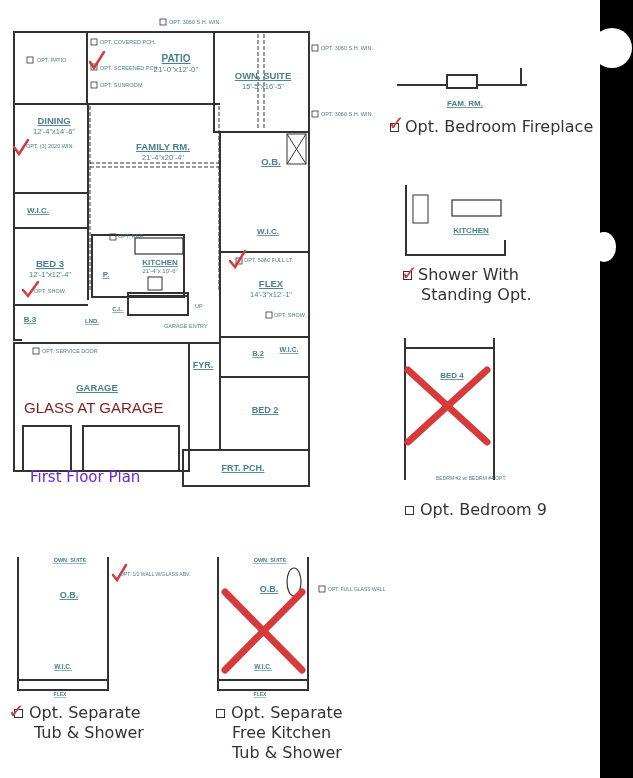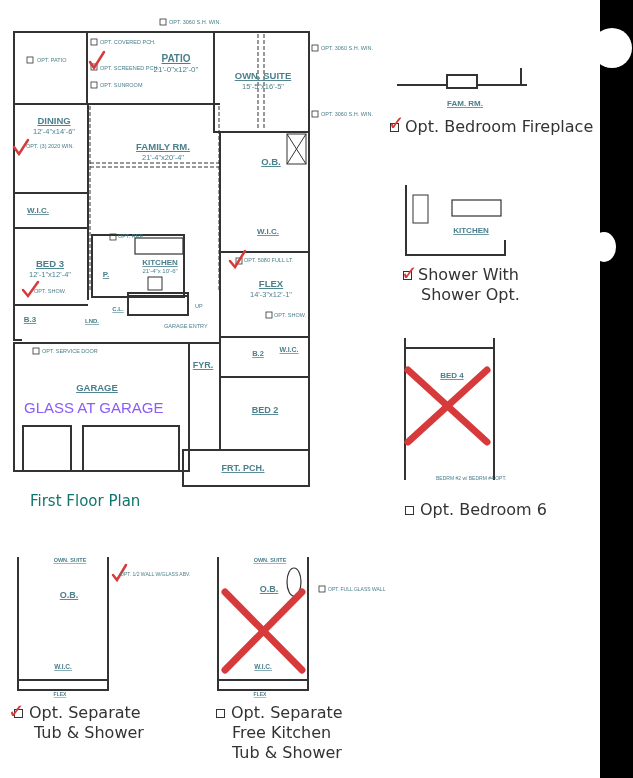--- a/index.html
+++ b/index.html
@@ -6,22 +6,22 @@
   body{width:633px;height:778px;position:relative;overflow:hidden;font-family:"Liberation Sans",sans-serif;}
   .edge{position:absolute;left:600px;top:0;width:33px;height:778px;background:#000;}
   .edge-bump{position:absolute;background:#fff;border-radius:50%;}
   svg{position:absolute;left:0;top:0;}
   .room{font-family:"Liberation Sans",sans-serif;font-weight:bold;fill:#4a7f8c;text-decoration:underline;}
   .dim{font-family:"Liberation Sans",sans-serif;fill:#4a7f8c;}
   .opt{font-family:"Liberation Sans",sans-serif;fill:#4a7f8c;}
   .caption{position:absolute;font-family:"DejaVu Sans",sans-serif;color:#333;font-size:16px;line-height:20px;}
   .box{display:inline-block;width:7px;height:7px;border:1px solid #333;margin-right:6px;vertical-align:middle;background:#fff;}
   .red{color:#d63a3a;}
-  .plan-title{position:absolute;left:30px;top:492px;font-family:"DejaVu Sans",sans-serif;font-size:15px;color:#0f766e;}
-  .garage-note{position:absolute;left:24px;top:399px;font-family:"Liberation Sans",sans-serif;font-size:15px;color:#8b5cf6;}
+  .plan-title{position:absolute;left:30px;top:468px;font-family:"DejaVu Sans",sans-serif;font-size:15px;color:#6d28d9;}
+  .garage-note{position:absolute;left:24px;top:399px;font-family:"Liberation Sans",sans-serif;font-size:15px;color:#7f1d1d;}
 </style>
 </head>
 <body>
 
 <div class="edge">
   <div class="edge-bump" style="left:-8px;top:28px;width:40px;height:40px;"></div>
   <div class="edge-bump" style="left:-8px;top:232px;width:24px;height:30px;"></div>
 </div>
 
 <svg width="600" height="778">
@@ -197,25 +197,25 @@
 <div class="plan-title">First Floor Plan</div>
 
 <div class="caption" style="left:390px;top:117px;">
   <span class="red" style="position:absolute;left:-2px;top:-4px;font-size:20px;">✓</span>
   <span class="box"></span><span>Opt. Bedroom Fireplace</span>
 </div>
 
 <div class="caption" style="left:403px;top:265px;">
   <span class="red" style="position:absolute;left:-2px;top:-2px;font-size:20px;">✓</span>
   <span class="box"></span><span>Shower With</span><br>
-  <span style="padding-left:18px;">Shower Opt.</span>
+  <span style="padding-left:18px;">Standing Opt.</span>
 </div>
 
 <div class="caption" style="left:405px;top:500px;">
-  <span class="box"></span><span>Opt. Bedroom 6</span>
+  <span class="box"></span><span>Opt. Bedroom 9</span>
 </div>
 
 <div class="caption" style="left:14px;top:703px;">
   <span class="red" style="position:absolute;left:-6px;top:-2px;font-size:20px;">✓</span>
   <span class="box"></span><span>Opt. Separate</span><br>
   <span style="padding-left:20px;">Tub &amp; Shower</span>
 </div>
 
 <div class="caption" style="left:216px;top:703px;">
   <span class="box"></span><span>Opt. Separate</span><br>

